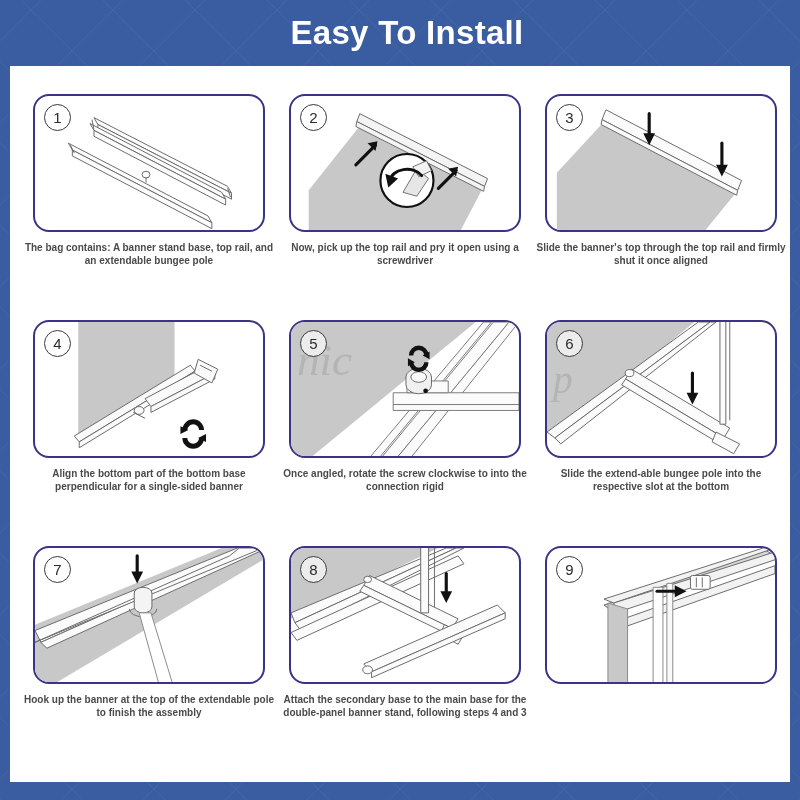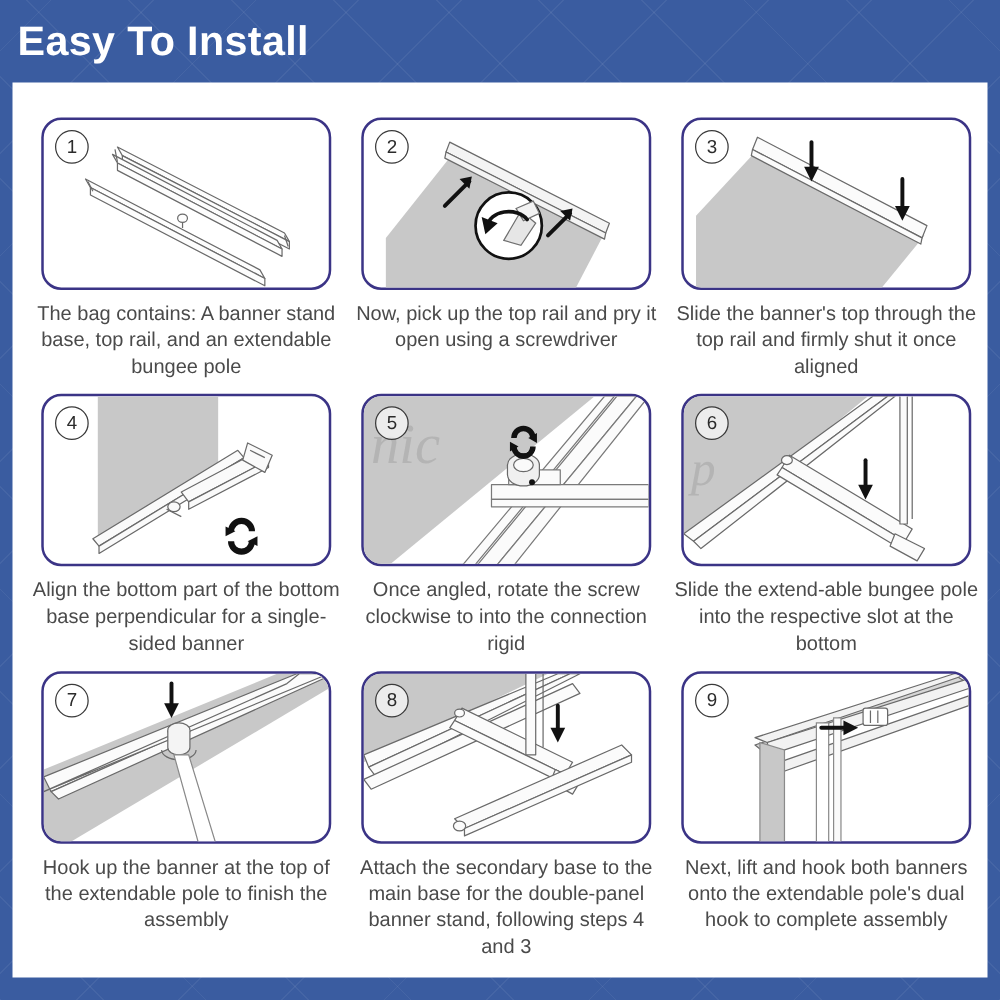--- a/index.html
+++ b/index.html
@@ -19,21 +19,21 @@
     content: "";
     position: absolute; inset: 0;
     background-image:
       repeating-linear-gradient(45deg, rgba(255,255,255,.055) 0 1px, transparent 1px 58px),
       repeating-linear-gradient(-45deg, rgba(255,255,255,.055) 0 1px, transparent 1px 58px);
     pointer-events: none;
   }
   .header {
     position: relative;
     height: 66px;
-    display: flex; align-items: center; justify-content: flex-start;
+    display: flex; align-items: center; justify-content: center;
     z-index: 2;
     padding-left: 14px;
   }
   .header-title {
     color: #ffffff;
     font-size: 33px;
     font-weight: bold;
     letter-spacing: .3px;
     text-align: center;
   }
@@ -76,24 +76,24 @@
     display: flex; align-items: center; justify-content: center;
     font-size: 15px;
     color: #2b2b2b;
     background: rgba(255,255,255,.65);
     z-index: 6;
   }
   .caption {
     margin-top: 9px;
     width: 250px;
     text-align: center;
-    font-size: 16px;
+    font-size: 10px;
     line-height: 1.32;
     color: #4a4a4a;
-    font-weight: 400;
+    font-weight: 700;
   }
   .art { position: absolute; inset: 0; }
   .wm {
     position: absolute;
     font-family: "Liberation Serif", serif;
     font-style: italic;
     color: rgba(150,150,150,.38);
     font-size: 46px;
     pointer-events: none;
     user-select: none;
@@ -338,18 +338,17 @@
               <rect x="146" y="28" width="20" height="14" rx="2"></rect>
               <path d="M152,30 L152,40 M158,30 L158,40"></path>
             </g>
             <g stroke="#111111" stroke-width="3.2" fill="none" stroke-linecap="round">
               <path d="M112,44 L134,44"></path>
             </g>
             <polygon points="130,38 142,44 130,50" fill="#111111"></polygon>
           </svg>
           <div class="step-badge">9</div>
         </div>
-        <div class="caption">Next, lift and hook both banners onto the extendable pole's dual hook to complete assembly</div>
       </div>
 
     </div>
   </div>
 </div>
 
 </body></html>

